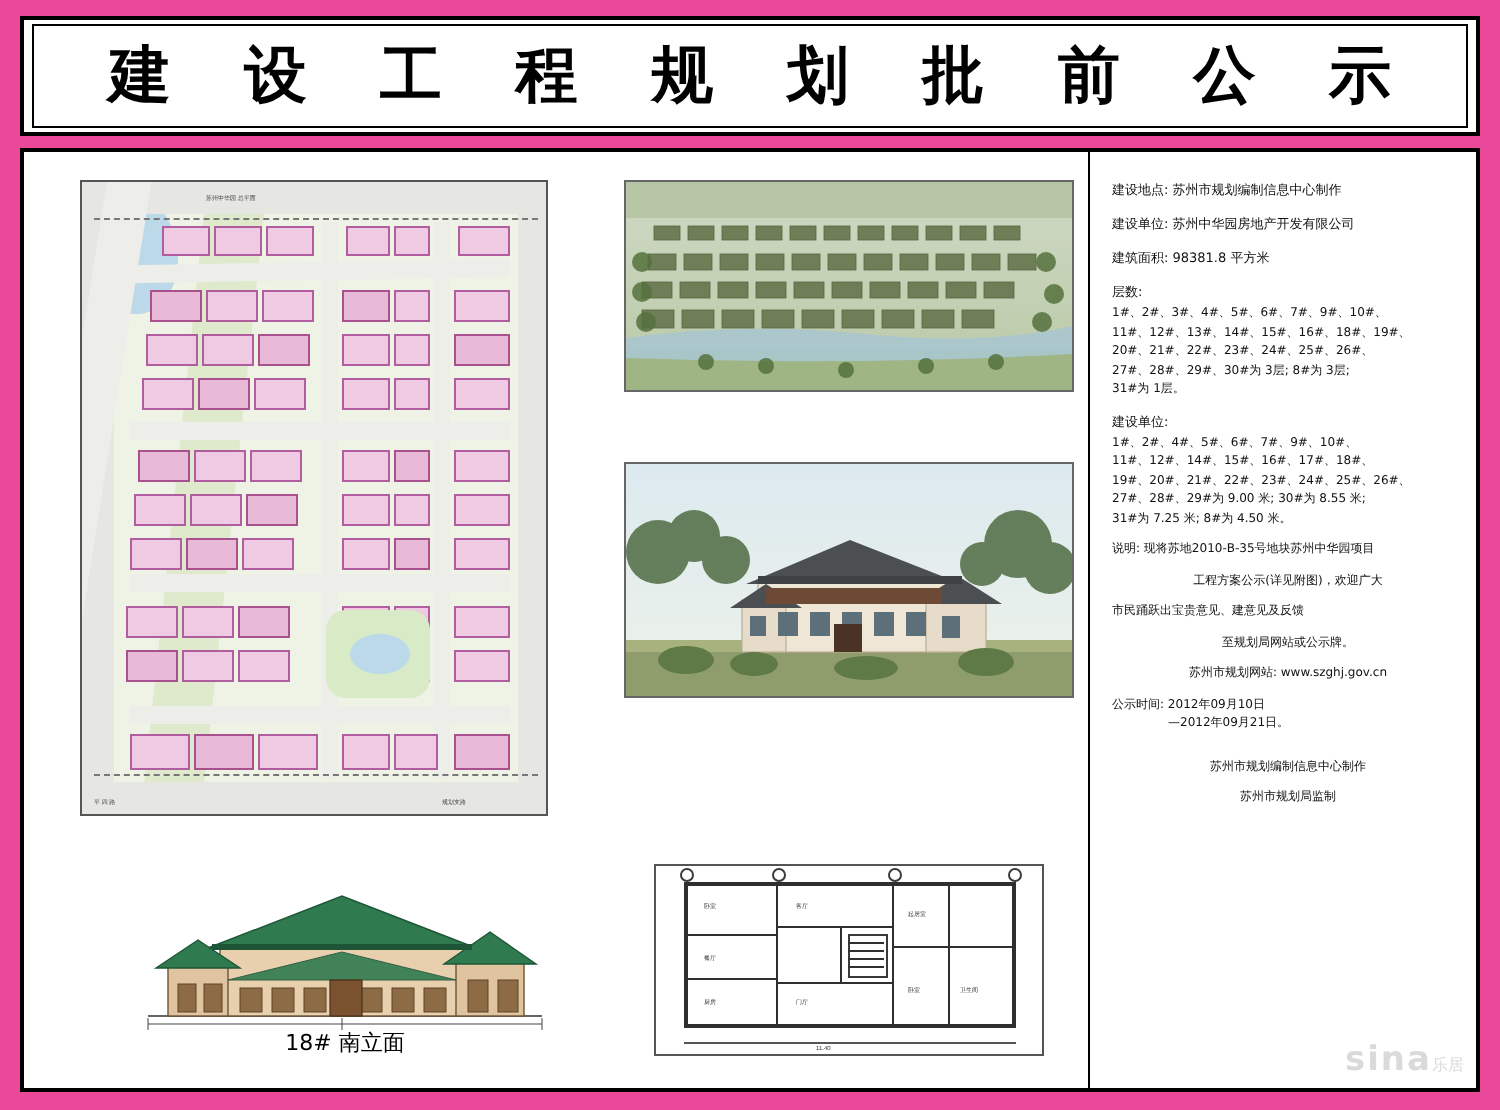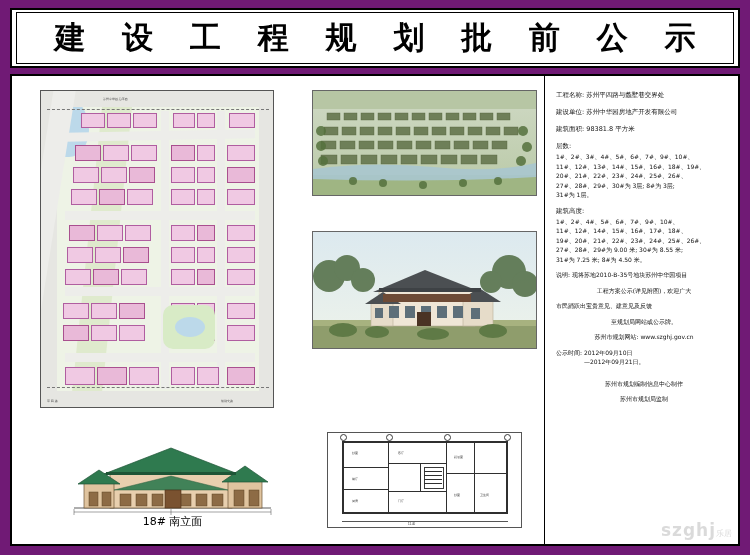--- a/index.html
+++ b/index.html
@@ -1,17 +1,17 @@
 <!DOCTYPE html>
 <html><head>
 <meta charset="utf-8">
 <style>
   html,body{margin:0;padding:0;background:#b8b8b8;}
   body{font-family:"Liberation Sans","DejaVu Sans",sans-serif;}
-  #page{position:relative;width:750px;height:555px;background:#701a75;overflow:hidden;}
+  #page{position:relative;width:750px;height:555px;background:#ec4899;overflow:hidden;}
 
   
   .title-band{position:absolute;left:10px;top:8px;width:730px;height:60px;border:2px solid #000;background:#fff;
               display:flex;align-items:center;justify-content:center;box-sizing:border-box;}
   .title-band .inner{border:1px solid #000;width:716px;height:50px;display:flex;align-items:center;justify-content:center;}
   .title-text{font-family:"DejaVu Sans",sans-serif;font-weight:bold;font-size:31px;letter-spacing:13px;
               color:#000;white-space:nowrap;padding-left:13px;}
 
   
   .board{position:absolute;left:10px;top:74px;width:730px;height:472px;border:2px solid #000;background:#fff;box-sizing:border-box;}
@@ -389,36 +389,36 @@
       <div class="fp-t" style="left:126px;top:60px;">卧室</div>
       <div class="fp-t" style="left:152px;top:60px;">卫生间</div>
 
       <div class="fp-w" style="left:14px;top:88px;width:166px;height:0.6px;background:#555;"></div>
       <div class="fp-t" style="left:80px;top:89px;">11.40</div>
 
     </div>
 
     <div class="infocol">
       <div class="info-gap"></div>
-      <div class="info-line">工程名称: 苏州平四路与蠡墅巷交界处</div>
+      <div class="info-line">建设地点: 苏州市规划编制信息中心制作</div>
       <div class="info-gap"></div>
       <div class="info-line">建设单位: 苏州中华园房地产开发有限公司</div>
       <div class="info-gap"></div>
       <div class="info-line">建筑面积: 98381.8 平方米</div>
       <div class="info-gap"></div>
 
       <div class="info-line">层数:</div>
       <div class="info-line small">1#、2#、3#、4#、5#、6#、7#、9#、10#、</div>
       <div class="info-line small">11#、12#、13#、14#、15#、16#、18#、19#、</div>
       <div class="info-line small">20#、21#、22#、23#、24#、25#、26#、</div>
       <div class="info-line small">27#、28#、29#、30#为 3层; 8#为 3层;</div>
       <div class="info-line small">31#为 1层。</div>
       <div class="info-gap"></div>
 
-      <div class="info-line">建筑高度:</div>
+      <div class="info-line">建设单位:</div>
       <div class="info-line small">1#、2#、4#、5#、6#、7#、9#、10#、</div>
       <div class="info-line small">11#、12#、14#、15#、16#、17#、18#、</div>
       <div class="info-line small">19#、20#、21#、22#、23#、24#、25#、26#、</div>
       <div class="info-line small">27#、28#、29#为 9.00 米; 30#为 8.55 米;</div>
       <div class="info-line small">31#为 7.25 米; 8#为 4.50 米。</div>
       <div class="info-gap"></div>
 
       <div class="info-line small">说明: 现将苏地2010-B-35号地块苏州中华园项目</div>
       <div class="info-gap"></div>
       <div class="info-line small info-center">工程方案公示(详见附图)，欢迎广大</div>
@@ -434,16 +434,16 @@
       <div class="info-line small" style="padding-left:28px;">—2012年09月21日。</div>
       <div class="info-gap"></div>
       <div class="info-gap"></div>
 
       <div class="info-line small info-center">苏州市规划编制信息中心制作</div>
       <div class="info-gap"></div>
       <div class="info-line small info-center">苏州市规划局监制</div>
     </div>
 
     <div class="wm">
-      <span>szghj</span><small>乐居</small>
+      <span>sina</span><small>乐居</small>
     </div>
   </div>
 </div>
 
 </body></html>

